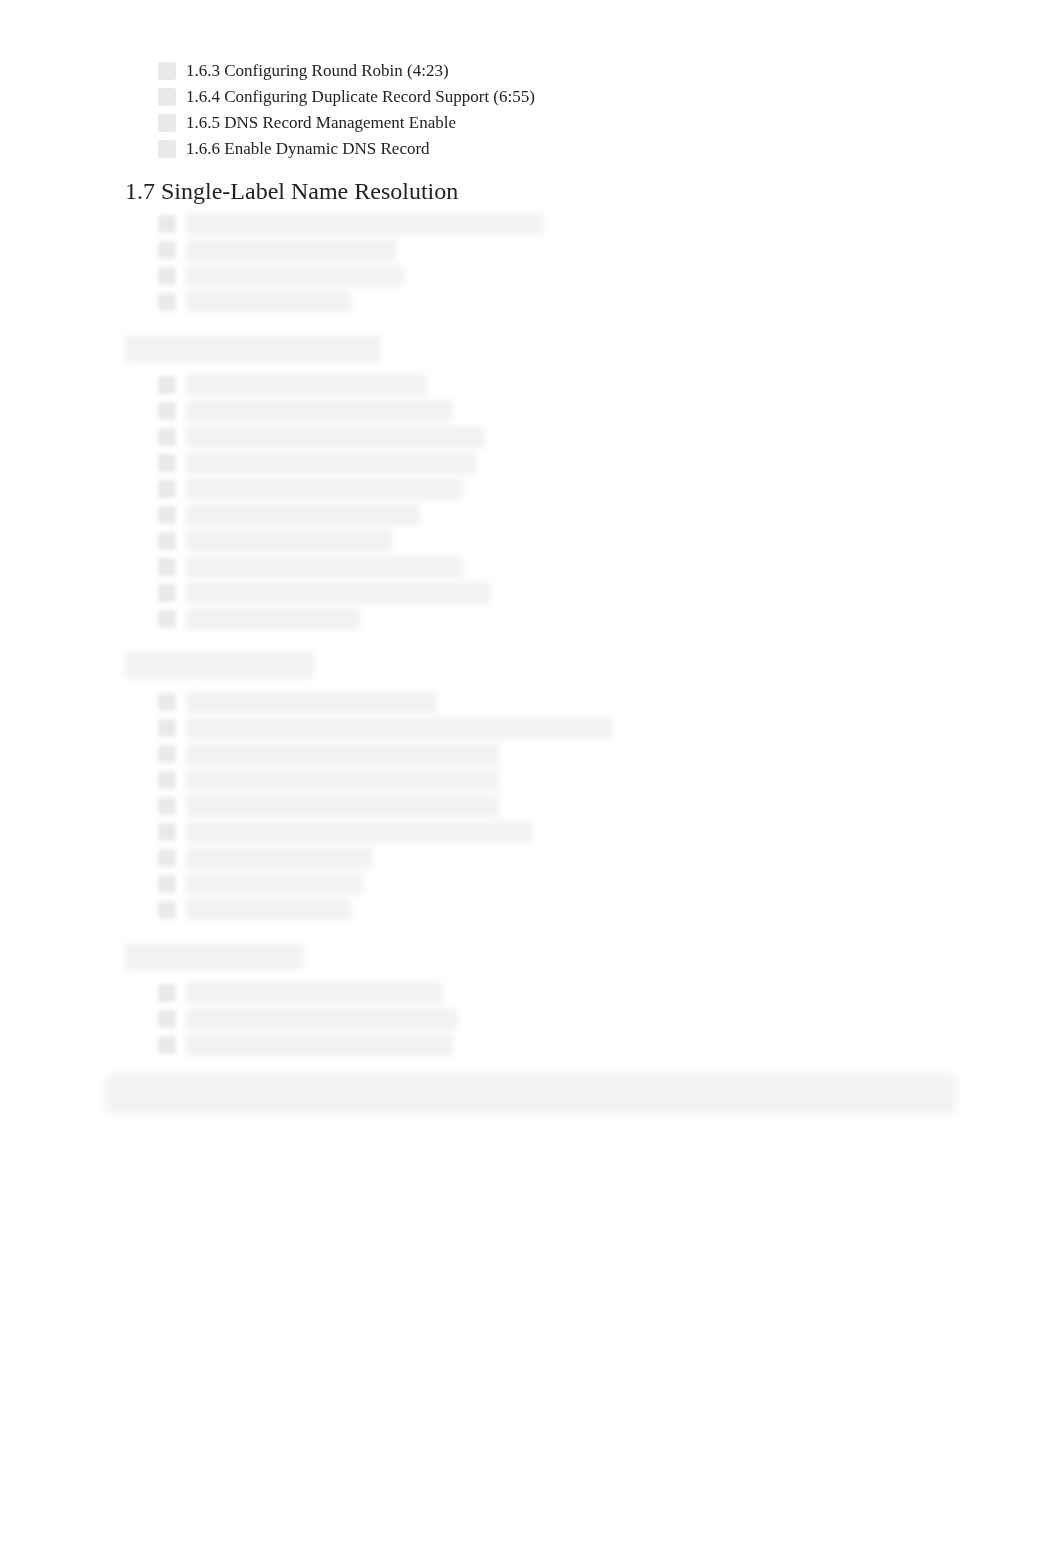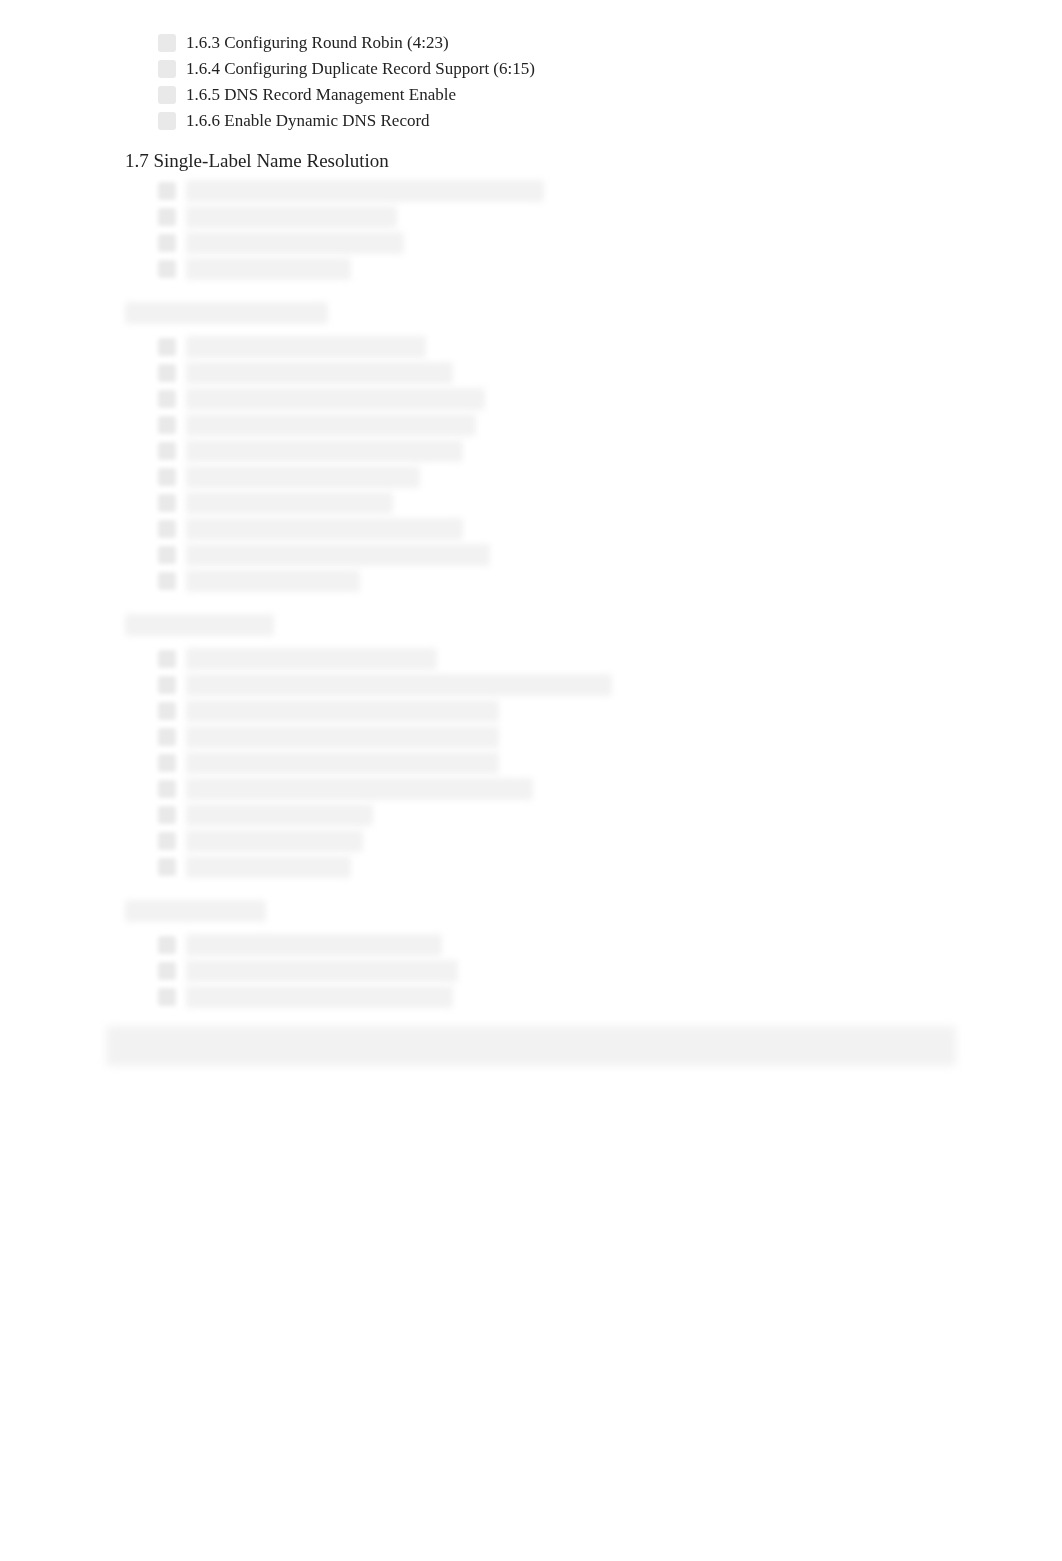--- a/index.html
+++ b/index.html
@@ -5,26 +5,26 @@
   html, body {
     margin: 0;
     padding: 0;
     background: #fff;
     font-family: "Times New Roman", Times, serif;
     color: #222;
     width: 1062px;
   }
   .page {
     width: 1062px;
-    padding-top: 28px;
+    padding-top: 56px;
     padding-bottom: 80px;
     box-sizing: border-box;
   }
   .section-title {
-    font-size: 19px;
+    font-size: 24px;
     color: #222;
     margin: 18px 0 8px 125px;
   }
   .item {
     display: flex;
     align-items: center;
     margin: 4px 0 4px 158px;
     font-size: 17px;
     line-height: 22px;
   }
@@ -71,21 +71,21 @@
 </style>
 </head>
 <body>
 
 <div class="page">
   <div id="sections-root"><div class="item">
         <span class="icon" style="background: rgb(233, 233, 233);"></span>
         <span class="text">1.6.3 Configuring Round Robin (4:23)</span>
       </div><div class="item">
         <span class="icon" style="background: rgb(233, 233, 233);"></span>
-        <span class="text">1.6.4 Configuring Duplicate Record Support (6:15)</span>
+        <span class="text">1.6.4 Configuring Duplicate Record Support (6:55)</span>
       </div><div class="item">
         <span class="icon" style="background: rgb(233, 233, 233);"></span>
         <span class="text">1.6.5 DNS Record Management Enable</span>
       </div><div class="item">
         <span class="icon" style="background: rgb(233, 233, 233);"></span>
         <span class="text">1.6.6 Enable Dynamic DNS Record</span>
       </div><div class="section-title">1.7 Single-Label Name Resolution</div><div class="item blurred">
         <span class="icon" style="background: rgb(233, 233, 233);"></span>
         <span class="text">1.7.2 Configuring the DNS Suffix Search List (5:48)</span>
       </div><div class="item blurred">

